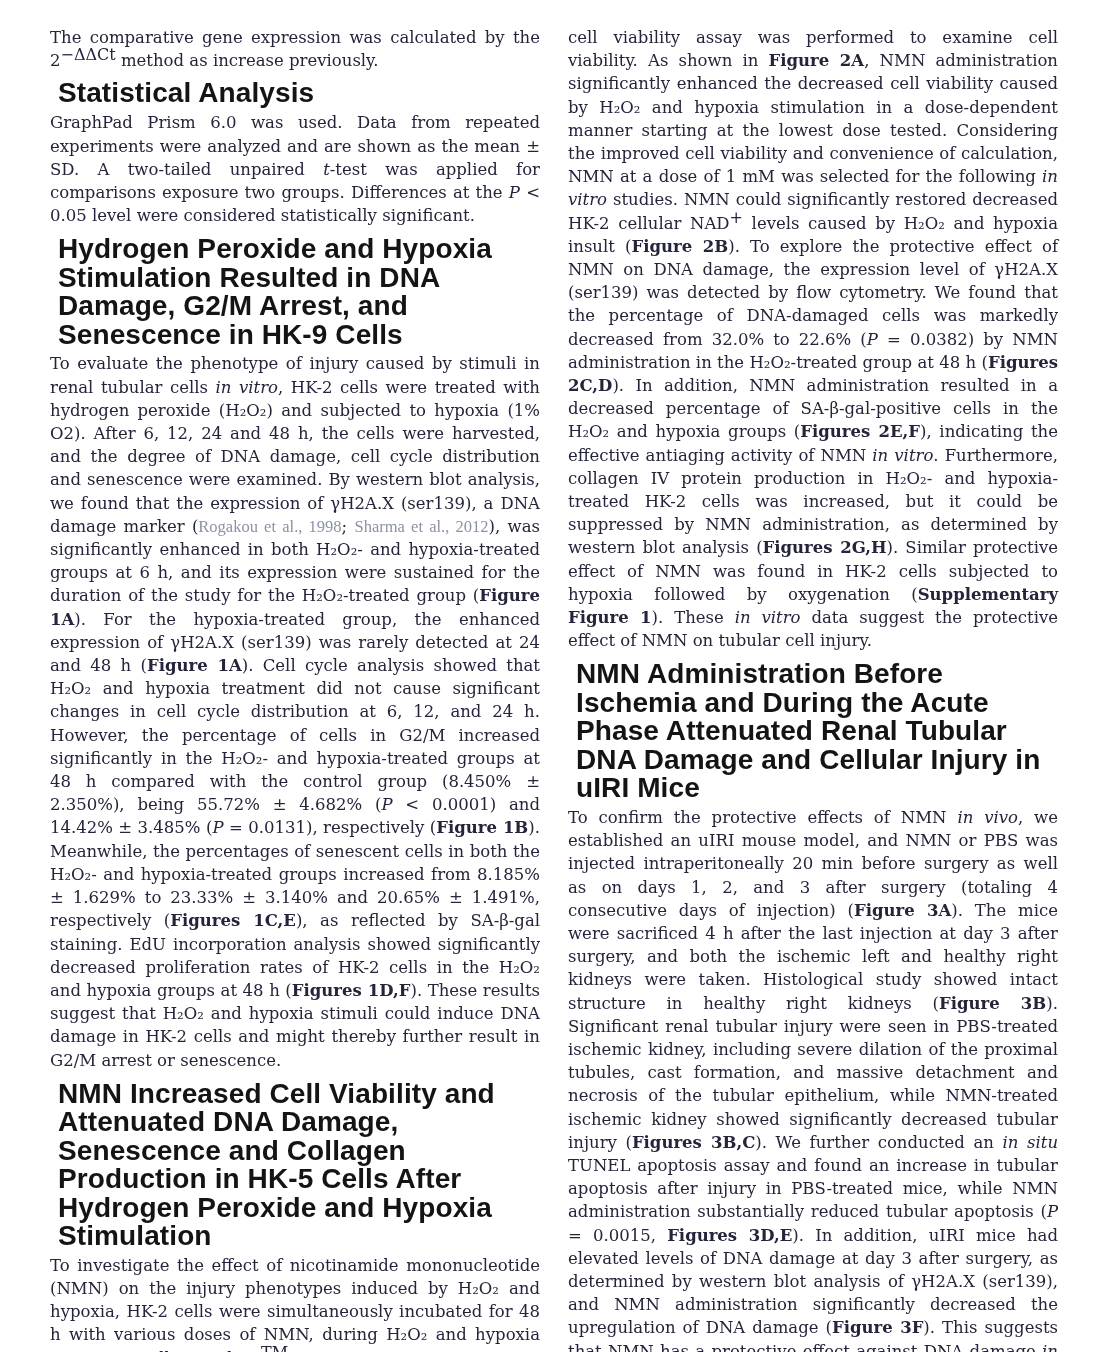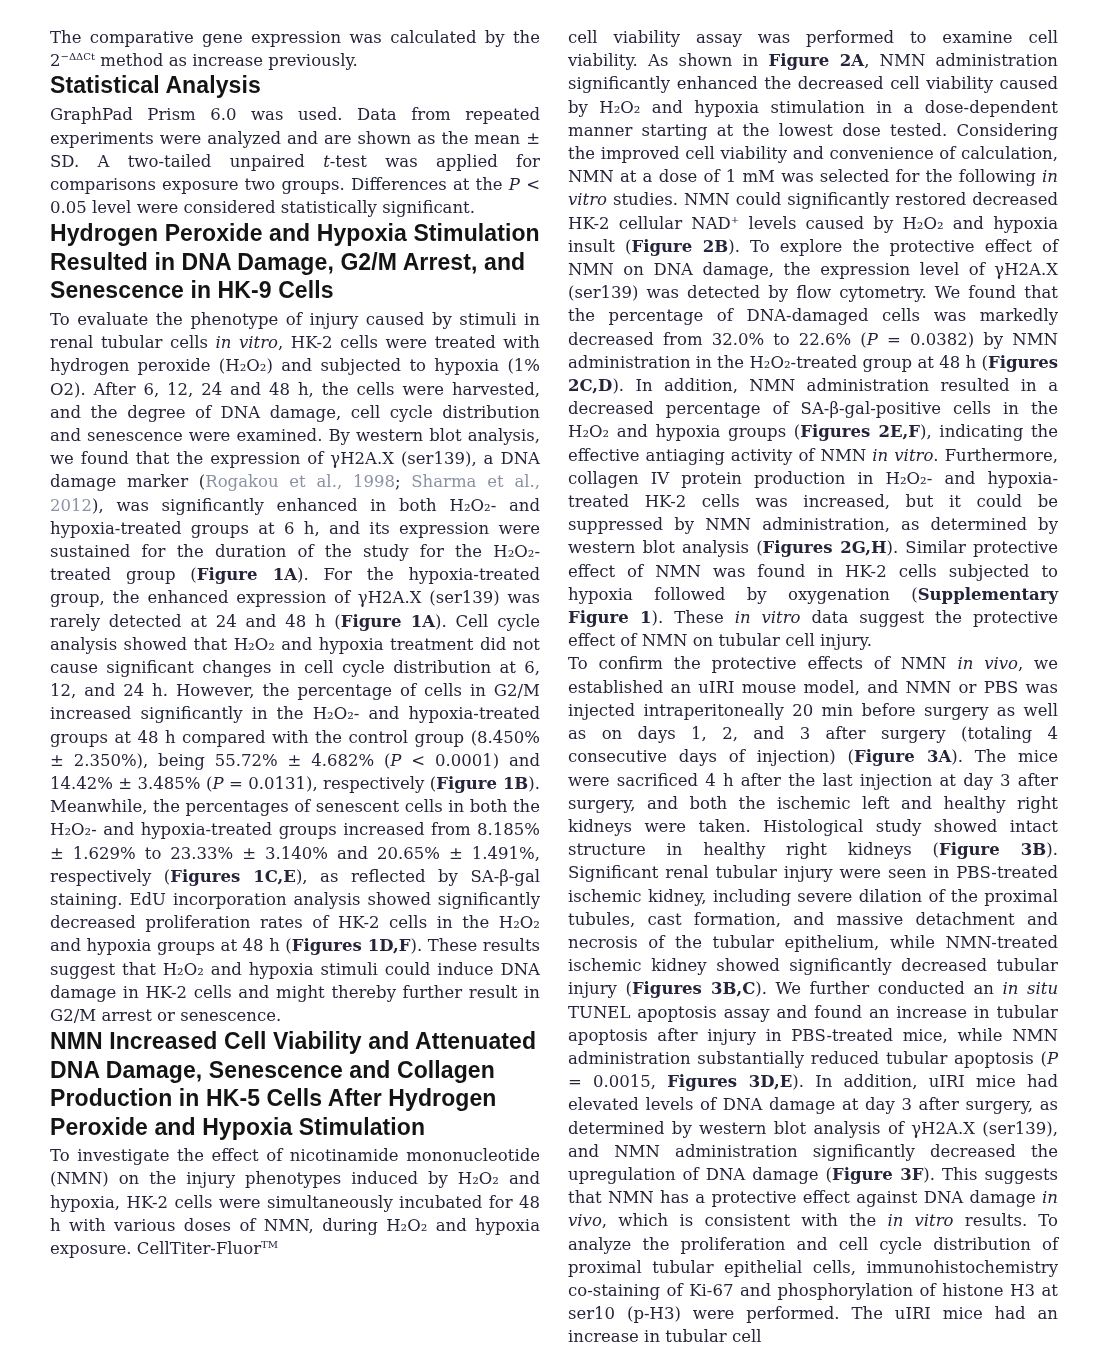--- a/index.html
+++ b/index.html
@@ -23,35 +23,35 @@
     font-size:16.5px;
     line-height:23.2px;
     color:var(--text);
     text-align:justify;
     margin:0;
   }
   .h-sub, .h-top{
     font-family:"Liberation Sans", sans-serif;
     font-weight:700;
     color:var(--heading);
-    margin:0;
-    font-size:23px;
+    margin:8px;
+    font-size:28px;
     line-height:28.5px;
     letter-spacing:0.1px;
   }
   .h-top{line-height:26px;}
   .mb3{margin-bottom:3px;}
   .mb5{margin-bottom:5px;}
   .mb22{margin-bottom:22px;}
   .mb36{margin-bottom:36px;}
   .mb44{margin-bottom:44px;}
   .run-b{font-weight:bold;}
   .run-i{font-style:italic;}
-  .run-c{color:var(--cite);cursor:pointer;}
-  .run-sup{vertical-align:super;font-size:10px;line-height:0;}
+  .run-c{color:var(--cite);cursor:pointer;font-family:Liberation Serif, serif;}
+  .run-sup{vertical-align:super;font-size:16px;line-height:0;}
 </style>
 </head>
 <body>
 
 <div class="page">
 
   <div class="col">
     <p class="body mb22"><span>The comparative gene expression was calculated by the 2</span><span class="run-sup">−ΔΔCt</span><span> method as increase previously.</span></p>
 
     <h2 class="h-top mb5">Statistical Analysis</h2>
@@ -64,17 +64,18 @@
     <p class="body mb36"><span>To evaluate the phenotype of injury caused by stimuli in renal tubular cells </span><span class="run-i">in vitro</span><span>, HK-2 cells were treated with hydrogen peroxide (H₂O₂) and subjected to hypoxia (1% O2). After 6, 12, 24 and 48 h, the cells were harvested, and the degree of DNA damage, cell cycle distribution and senescence were examined. By western blot analysis, we found that the expression of γH2A.X (ser139), a DNA damage marker (</span><span class="run-c">Rogakou et al., 1998</span><span>; </span><span class="run-c">Sharma et al., 2012</span><span>), was significantly enhanced in both H₂O₂- and hypoxia-treated groups at 6 h, and its expression were sustained for the duration of the study for the H₂O₂-treated group (</span><span class="run-b">Figure 1A</span><span>). For the hypoxia-treated group, the enhanced expression of γH2A.X (ser139) was rarely detected at 24 and 48 h (</span><span class="run-b">Figure 1A</span><span>). Cell cycle analysis showed that H₂O₂ and hypoxia treatment did not cause significant changes in cell cycle distribution at 6, 12, and 24 h. However, the percentage of cells in G2/M increased significantly in the H₂O₂- and hypoxia-treated groups at 48 h compared with the control group (8.450% ± 2.350%), being 55.72% ± 4.682% (</span><span class="run-i">P</span><span> &lt; 0.0001) and 14.42% ± 3.485% (</span><span class="run-i">P</span><span> = 0.0131), respectively (</span><span class="run-b">Figure 1B</span><span>). Meanwhile, the percentages of senescent cells in both the H₂O₂- and hypoxia-treated groups increased from 8.185% ± 1.629% to 23.33% ± 3.140% and 20.65% ± 1.491%, respectively (</span><span class="run-b">Figures 1C,E</span><span>), as reflected by SA-β-gal staining. EdU incorporation analysis showed significantly decreased proliferation rates of HK-2 cells in the H₂O₂ and hypoxia groups at 48 h (</span><span class="run-b">Figures 1D,F</span><span>). These results suggest that H₂O₂ and hypoxia stimuli could induce DNA damage in HK-2 cells and might thereby further result in G2/M arrest or senescence.</span></p>
 
     <h2 class="h-sub mb3">NMN Increased Cell Viability and Attenuated DNA Damage, Senescence and Collagen Production in HK-5 Cells After Hydrogen Peroxide and Hypoxia Stimulation</h2>
 
     <p class="body"><span>To investigate the effect of nicotinamide mononucleotide (NMN) on the injury phenotypes induced by H₂O₂ and hypoxia, HK-2 cells were simultaneously incubated for 48 h with various doses of NMN, during H₂O₂ and hypoxia exposure. CellTiter-Fluor</span><span class="run-sup">TM</span></p>
   </div>
 
   <div class="col">
     <p class="body mb36"><span>cell viability assay was performed to examine cell viability. As shown in </span><span class="run-b">Figure 2A</span><span>, NMN administration significantly enhanced the decreased cell viability caused by H₂O₂ and hypoxia stimulation in a dose-dependent manner starting at the lowest dose tested. Considering the improved cell viability and convenience of calculation, NMN at a dose of 1 mM was selected for the following </span><span class="run-i">in vitro</span><span> studies. NMN could significantly restored decreased HK-2 cellular NAD</span><span class="run-sup">+</span><span> levels caused by H₂O₂ and hypoxia insult (</span><span class="run-b">Figure 2B</span><span>). To explore the protective effect of NMN on DNA damage, the expression level of γH2A.X (ser139) was detected by flow cytometry. We found that the percentage of DNA-damaged cells was markedly decreased from 32.0% to 22.6% (</span><span class="run-i">P</span><span> = 0.0382) by NMN administration in the H₂O₂-treated group at 48 h (</span><span class="run-b">Figures 2C,D</span><span>). In addition, NMN administration resulted in a decreased percentage of SA-β-gal-positive cells in the H₂O₂ and hypoxia groups (</span><span class="run-b">Figures 2E,F</span><span>), indicating the effective antiaging activity of NMN </span><span class="run-i">in vitro</span><span>. Furthermore, collagen IV protein production in H₂O₂- and hypoxia-treated HK-2 cells was increased, but it could be suppressed by NMN administration, as determined by western blot analysis (</span><span class="run-b">Figures 2G,H</span><span>). Similar protective effect of NMN was found in HK-2 cells subjected to hypoxia followed by oxygenation (</span><span class="run-b">Supplementary Figure 1</span><span>). These </span><span class="run-i">in vitro</span><span> data suggest the protective effect of NMN on tubular cell injury.</span></p>
 
+    <h2 class="h-sub mb3">NMN Administration Before Ischemia and During the Acute Phase Attenuated Renal Tubular DNA Damage and Cellular Injury in uIRI Mice</h2>
 
     <p class="body"><span>To confirm the protective effects of NMN </span><span class="run-i">in vivo</span><span>, we established an uIRI mouse model, and NMN or PBS was injected intraperitoneally 20 min before surgery as well as on days 1, 2, and 3 after surgery (totaling 4 consecutive days of injection) (</span><span class="run-b">Figure 3A</span><span>). The mice were sacrificed 4 h after the last injection at day 3 after surgery, and both the ischemic left and healthy right kidneys were taken. Histological study showed intact structure in healthy right kidneys (</span><span class="run-b">Figure 3B</span><span>). Significant renal tubular injury were seen in PBS-treated ischemic kidney, including severe dilation of the proximal tubules, cast formation, and massive detachment and necrosis of the tubular epithelium, while NMN-treated ischemic kidney showed significantly decreased tubular injury (</span><span class="run-b">Figures 3B,C</span><span>). We further conducted an </span><span class="run-i">in situ</span><span> TUNEL apoptosis assay and found an increase in tubular apoptosis after injury in PBS-treated mice, while NMN administration substantially reduced tubular apoptosis (</span><span class="run-i">P</span><span> = 0.0015, </span><span class="run-b">Figures 3D,E</span><span>). In addition, uIRI mice had elevated levels of DNA damage at day 3 after surgery, as determined by western blot analysis of γH2A.X (ser139), and NMN administration significantly decreased the upregulation of DNA damage (</span><span class="run-b">Figure 3F</span><span>). This suggests that NMN has a protective effect against DNA damage </span><span class="run-i">in vivo</span><span>, which is consistent with the </span><span class="run-i">in vitro</span><span> results. To analyze the proliferation and cell cycle distribution of proximal tubular epithelial cells, immunohistochemistry co-staining of Ki-67 and phosphorylation of histone H3 at ser10 (p-H3) were performed. The uIRI mice had an increase in tubular cell</span></p>
   </div>
 
 </div>
 
 </body></html>

